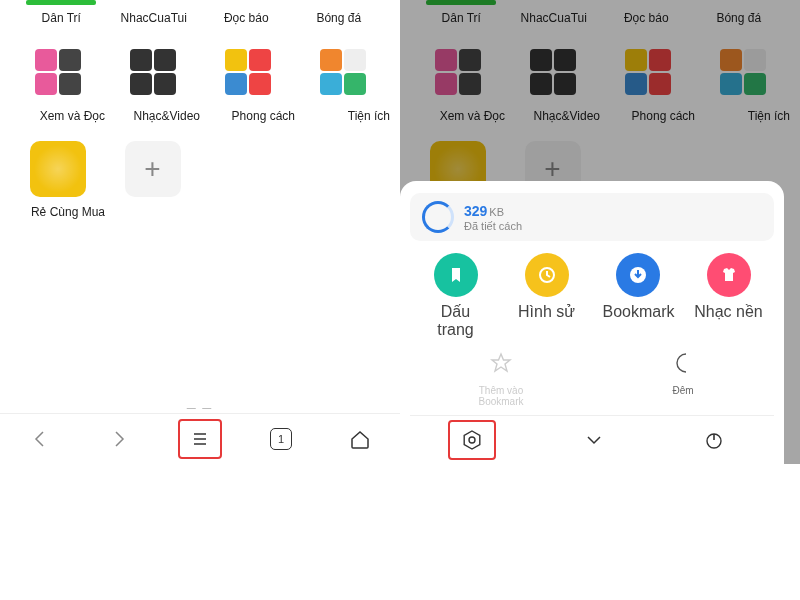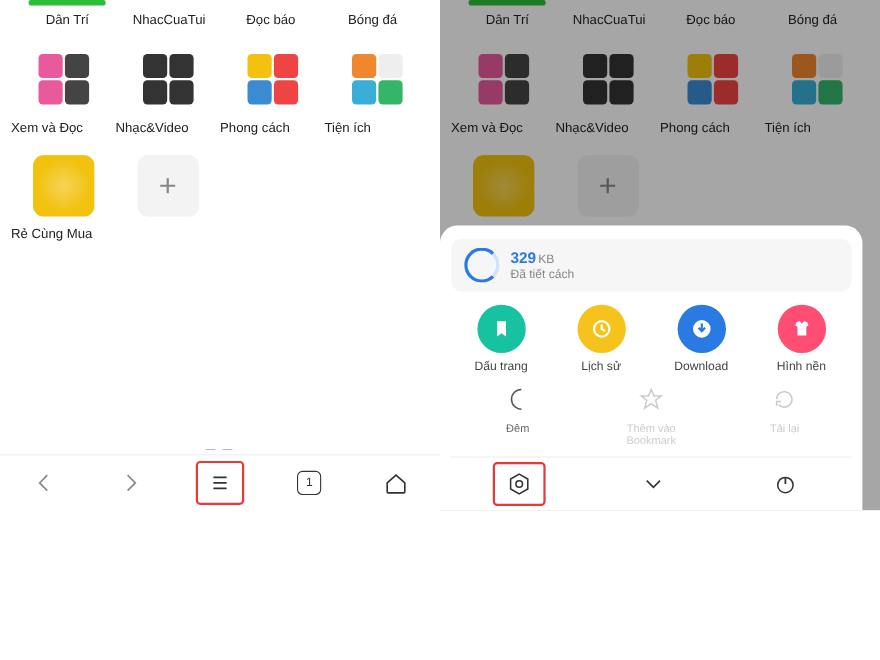--- a/index.html
+++ b/index.html
@@ -5,21 +5,21 @@
 body{margin:0;font-family:-apple-system,Arial,sans-serif;background:#f0f0f0}
 .wrap{display:flex;width:800px;height:600px;background:#fff}
 .pane{width:400px;height:464px;position:relative;background:#fff;overflow:hidden}
 .pane.right{background:#fff}
 .dim{position:absolute;inset:0;background:rgba(0,0,0,0.35);z-index:1}
 .toprow{display:flex;padding:0 15px;gap:0;height:30px;align-items:flex-start}
 .toptab{flex:1;text-align:center;font-size:12px;color:#222}
 .toptab .bar{height:5px;width:70px;margin:0 auto 6px;border-radius:2px}
 .bar.green{background:#2dbd3a}
 .grid{display:flex;flex-wrap:wrap;padding:15px 10px;gap:0}
-.cell{width:95px;text-align:left;margin-bottom:18px}
+.cell{width:95px;text-align:right;margin-bottom:18px}
 .ico{width:56px;height:56px;margin:0 auto 8px;border-radius:10px;background:#fff;display:flex;flex-wrap:wrap;padding:4px;box-sizing:border-box;gap:2px;align-content:flex-start;justify-content:center}
 .ico .m{width:22px;height:22px;border-radius:4px}
 .ico.single{padding:0}
 .ico.single .m{width:56px;height:56px;border-radius:10px}
 .cell .lbl{font-size:12px;color:#222}
 .addbtn{width:56px;height:56px;border-radius:10px;background:#f3f3f3;display:flex;align-items:center;justify-content:center;font-size:28px;color:#888;margin:0 auto 8px}
 .bottombar{position:absolute;bottom:0;left:0;right:0;height:50px;display:flex;align-items:center;justify-content:space-around;background:#fff;border-top:1px solid #eee;z-index:2}
 .bicon{width:40px;height:36px;display:flex;align-items:center;justify-content:center;color:#333}
 .hl{border:2px solid #e63939;border-radius:4px}
 .tabcount{border:1.5px solid #333;border-radius:5px;width:20px;height:20px;font-size:11px;display:flex;align-items:center;justify-content:center}
@@ -28,21 +28,21 @@
 .sheet{position:absolute;bottom:0;left:0;right:16px;background:#fff;border-radius:16px 16px 0 0;z-index:5;padding:12px 10px 0}
 .savecard{background:#f6f6f6;border-radius:10px;padding:8px 12px;display:flex;align-items:center;gap:10px;margin-bottom:12px}
 .savecard .ring{width:26px;height:26px;border:3px solid #2a7ae4;border-right-color:#cfe2fb;border-radius:50%}
 .savecard .txt .n{font-weight:600;color:#2a7ae4;font-size:14px}
 .savecard .txt .u{color:#888;font-size:11px;display:inline;margin-left:2px}
 .savecard .txt .s{font-size:11px;color:#888}
 .menu{display:flex;justify-content:space-around;margin-bottom:6px}
 .menu2{display:flex;justify-content:space-around;margin-bottom:8px}
 .mi{width:70px;text-align:center}
 .mc{width:44px;height:44px;border-radius:22px;margin:0 auto 6px;display:flex;align-items:center;justify-content:center}
-.mi .ml{font-size:11px;color:#444}
+.mi .ml{font-size:16px;color:#444}
 .mi2{width:70px;text-align:center}
 .mi2 .mc2{width:36px;height:36px;margin:0 auto 4px;display:flex;align-items:center;justify-content:center;color:#555}
 .mi2.dis{color:#ccc}
 .mi2.dis .mc2{color:#ccc}
 .mi2 .ml{font-size:10px;color:#666}
 .mi2.dis .ml{color:#ccc}
 .sheetbar{border-top:1px solid #eee;display:flex;justify-content:space-around;align-items:center;height:48px}
 .sbicon{width:44px;height:36px;display:flex;align-items:center;justify-content:center;color:#333}
 svg{display:block}
 </style>
@@ -230,65 +230,56 @@
             </div>
             <div class="ml">Dấu trang</div>
           </div>
           <div class="mi">
             <div class="mc" style="background: rgb(246, 194, 28);">
               <svg width="20" height="20" viewBox="0 0 20 20">
                 <circle cx="10" cy="10" r="7" fill="none" stroke="#fff" stroke-width="2"></circle>
                 <path d="M10 6v4l3 2" stroke="#fff" stroke-width="2" fill="none"></path>
               </svg>
             </div>
-            <div class="ml">Lịch sử</div>
+            <div class="ml">Hình sử</div>
           </div>
           <div class="mi">
             <div class="mc" style="background: rgb(42, 122, 228);">
               <svg width="20" height="20" viewBox="0 0 20 20">
                 <circle cx="10" cy="10" r="8" fill="#fff"></circle>
                 <path d="M10 5v7m-3-3l3 3 3-3" stroke="#2a7ae4" stroke-width="2" fill="none"></path>
               </svg>
             </div>
-            <div class="ml">Download</div>
+            <div class="ml">Bookmark</div>
           </div>
           <div class="mi">
             <div class="mc" style="background: rgb(255, 77, 115);">
               <svg width="20" height="20" viewBox="0 0 20 20">
                 <path d="M5 4l3-1 2 2 2-2 3 1 1 3-2 1v8H6V8L4 7z" fill="#fff"></path>
               </svg>
             </div>
-            <div class="ml">Hình nền</div>
+            <div class="ml">Nhạc nền</div>
           </div>
         </div>
       <div class="menu2" id="menu2">
+          <div class="mi2 dis">
+            <div class="mc2">
+              <svg width="24" height="24" viewBox="0 0 24 24">
+                <path d="M12 3l2.5 6H21l-5 4 2 7-6-4-6 4 2-7-5-4h6.5z" fill="none" stroke="currentColor" stroke-width="1.4"></path>
+              </svg>
+            </div>
+            <div class="ml">Thêm vào Bookmark</div>
+          </div>
           <div class="mi2">
             <div class="mc2">
               <svg width="24" height="24" viewBox="0 0 24 24">
                 <path d="M15 3a9 9 0 100 18 7 7 0 010-18z" fill="none" stroke="currentColor" stroke-width="1.4"></path>
               </svg>
             </div>
             <div class="ml">Đêm</div>
-          </div>
-          <div class="mi2 dis">
-            <div class="mc2">
-              <svg width="24" height="24" viewBox="0 0 24 24">
-                <path d="M12 3l2.5 6H21l-5 4 2 7-6-4-6 4 2-7-5-4h6.5z" fill="none" stroke="currentColor" stroke-width="1.4"></path>
-              </svg>
-            </div>
-            <div class="ml">Thêm vào Bookmark</div>
-          </div>
-          <div class="mi2 dis">
-            <div class="mc2">
-              <svg width="24" height="24" viewBox="0 0 24 24">
-                <path d="M5 12a7 7 0 1 1 2 5" fill="none" stroke="currentColor" stroke-width="1.4"></path>
-                <path d="M5 18v-4h4" fill="none" stroke="currentColor" stroke-width="1.4"></path>
-              </svg>
-            </div>
-            <div class="ml">Tải lại</div>
           </div>
         </div>
       <div class="sheetbar">
         <div class="sbicon hl">
             <svg width="24" height="24" viewBox="0 0 24 24">
               <path d="M12 3l7.8 4.5v9L12 21l-7.8-4.5v-9z" stroke="#333" stroke-width="1.4" fill="none"></path>
               <circle cx="12" cy="12" r="3" stroke="#333" stroke-width="1.4" fill="none"></circle>
             </svg>
           </div>
         <div class="sbicon">

